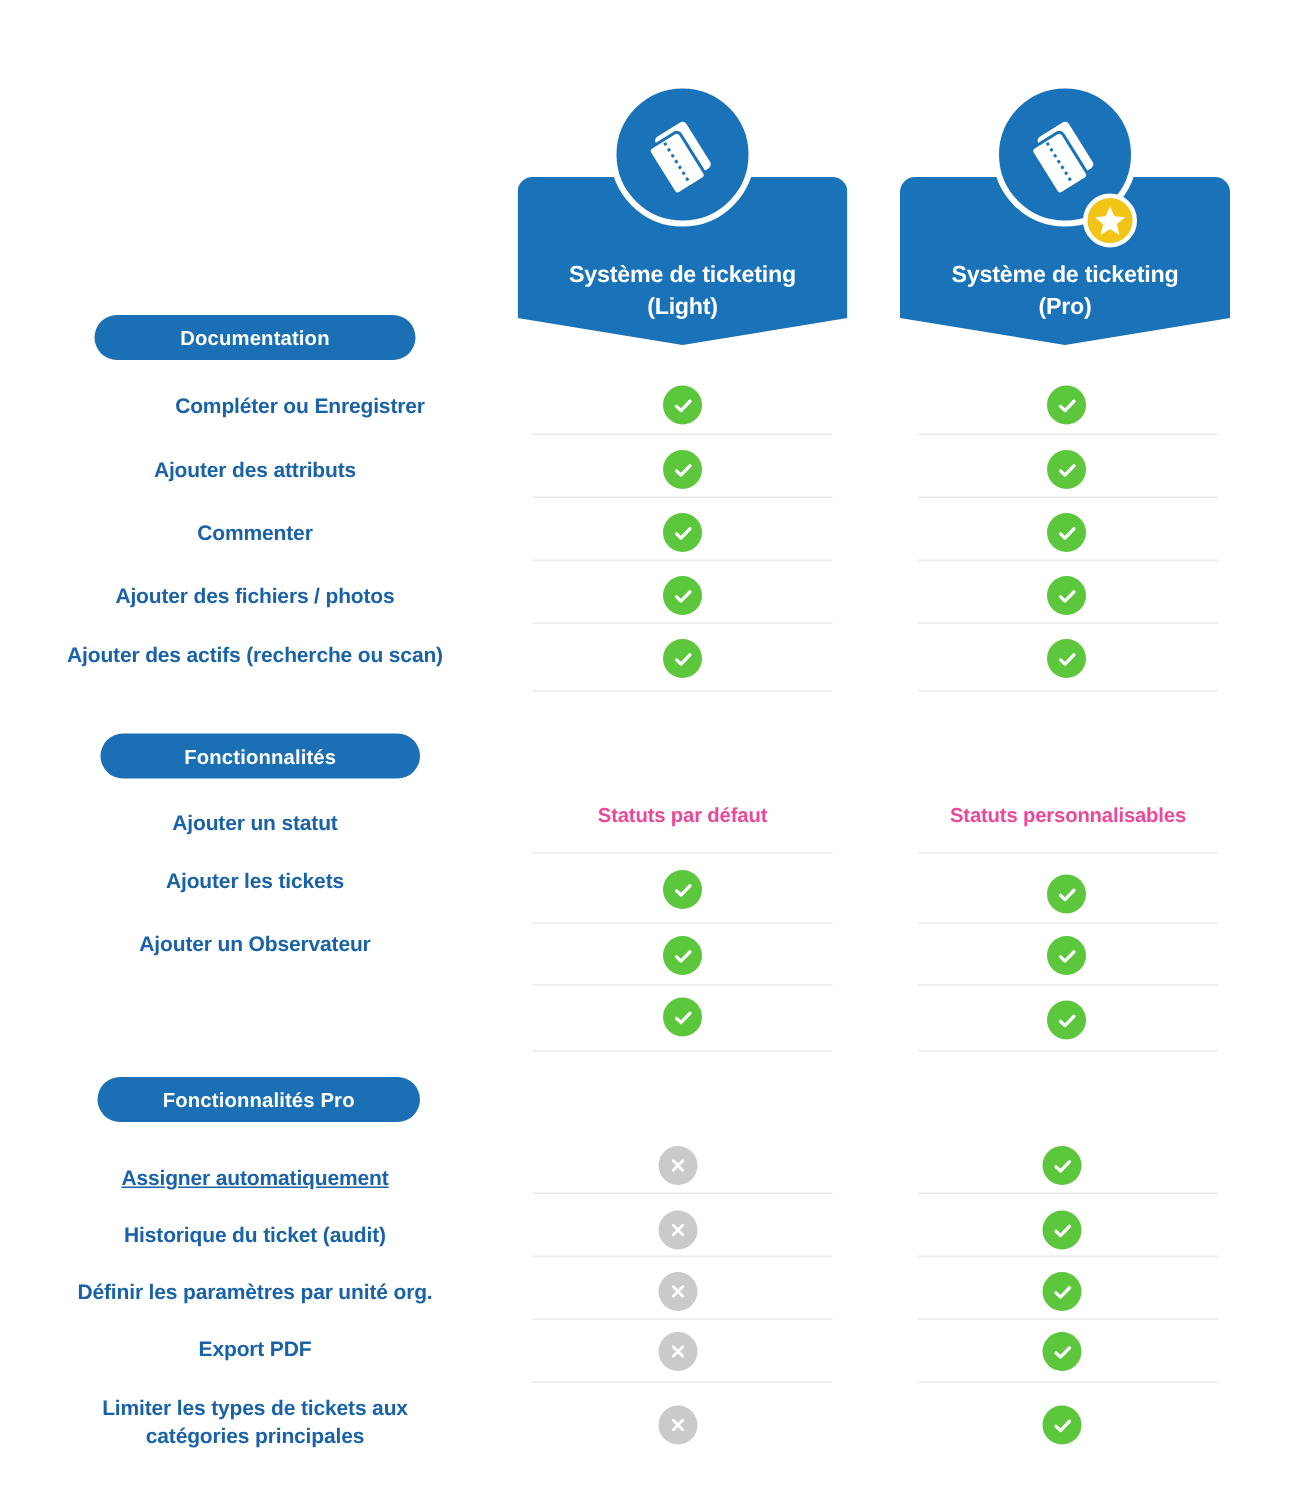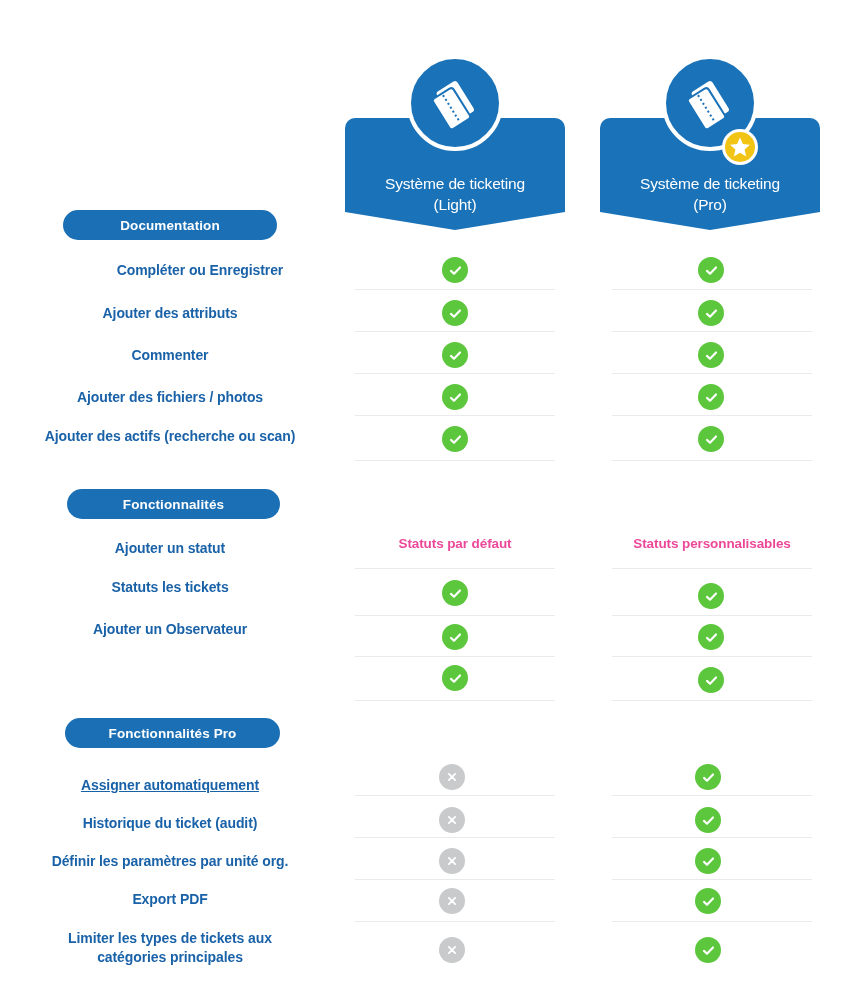--- a/index.html
+++ b/index.html
@@ -41,21 +41,21 @@
   }
 
   .banner-title {
     position: absolute;
     left: 0;
     top: 118px;
     width: 220px;
     text-align: center;
     color: #ffffff;
     font-size: 15.5px;
-    font-weight: normal;
+    font-weight: bold;
     line-height: 21px;
     letter-spacing: -0.15px;
     white-space: pre-line;
   }
 
   .icon-circle {
     position: absolute;
     left: 62px;
     top: 0px;
     width: 96px;
@@ -252,21 +252,21 @@
   <div class="divider" style="left:355px; top:373px; width:200px;"></div>
   <div class="divider" style="left:355px; top:415px; width:200px;"></div>
   <div class="divider" style="left:355px; top:460px; width:200px;"></div>
   <div class="divider" style="left:612px; top:289px; width:200px;"></div>
   <div class="divider" style="left:612px; top:331px; width:200px;"></div>
   <div class="divider" style="left:612px; top:373px; width:200px;"></div>
   <div class="divider" style="left:612px; top:415px; width:200px;"></div>
   <div class="divider" style="left:612px; top:460px; width:200px;"></div>
 
   <div class="feat-label" style="top:539px;">Ajouter un statut</div>
-  <div class="feat-label" style="top:578px;">Statuts les tickets</div>
+  <div class="feat-label" style="top:578px;">Ajouter les tickets</div>
   <div class="feat-label" style="top:620px;">Ajouter un Observateur</div>
 
   <div class="status-text" style="left:355px; top:536px; width:200px;">Statuts par défaut</div>
   <div class="status-text" style="left:612px; top:536px; width:200px;">Statuts personnalisables</div>
 
   <div class="mark yes" style="left:442px; top:580px;">
     <svg width="15" height="15" viewBox="0 0 16 16">
         <path d="M3.2 8.4 L6.4 11.4 L12.8 4.8" stroke="#ffffff" stroke-width="2.3" fill="none" stroke-linecap="round" stroke-linejoin="round"></path>
       </svg>
   </div>

